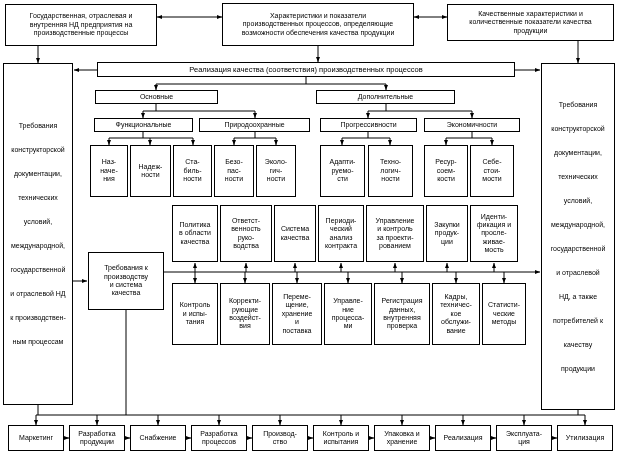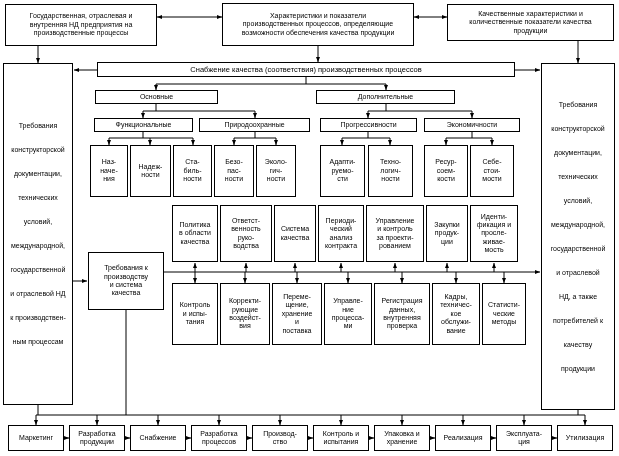--- a/index.html
+++ b/index.html
@@ -145,21 +145,21 @@
 технических
 условий,
 международной,
 государственной
 и отраслевой
 НД, а также
 потребителей к
 качеству
 продукции</div>
 
-  <div class="box hdr" style="left:97px;top:62px;width:418px;height:15px">Снабжение качества (соответствия) производственных процессов</div>
+  <div class="box hdr" style="left:97px;top:62px;width:418px;height:15px">Реализация качества (соответствия) производственных процессов</div>
 
   <div class="box" style="left:95px;top:90px;width:123px;height:14px">Основные</div>
   <div class="box" style="left:316px;top:90px;width:139px;height:14px">Дополнительные</div>
 
   <div class="box" style="left:94px;top:118px;width:99px;height:14px">Функциональные</div>
   <div class="box" style="left:199px;top:118px;width:111px;height:14px">Природоохранные</div>
   <div class="box" style="left:320px;top:118px;width:97px;height:14px">Прогрессивности</div>
   <div class="box" style="left:424px;top:118px;width:96px;height:14px">Экономичности</div>
 
   <div class="box" style="left:90px;top:145px;width:38px;height:52px">Наз-

